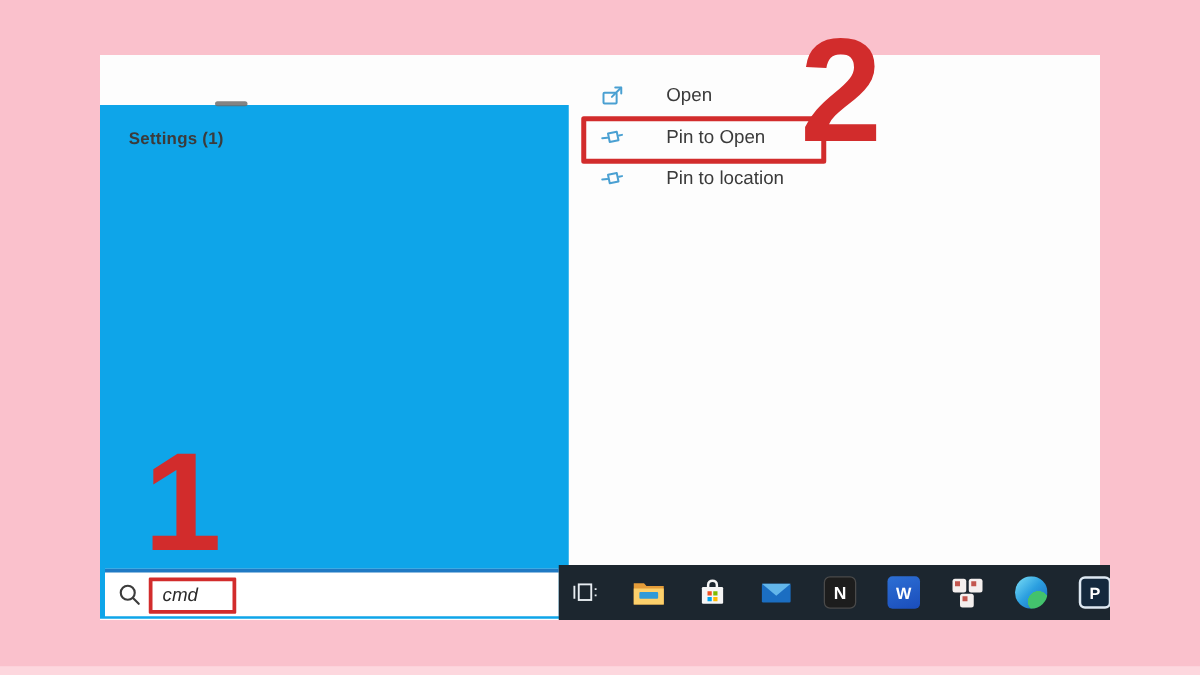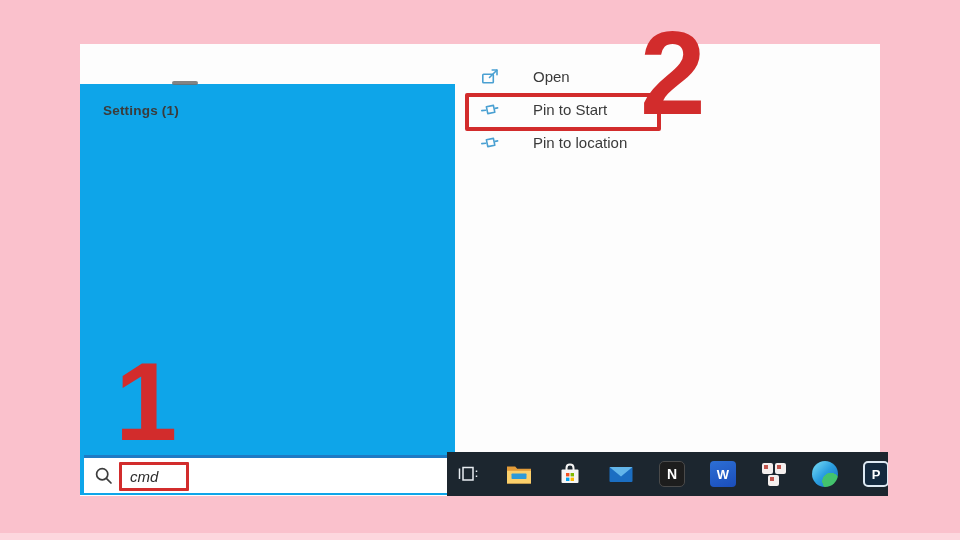--- a/index.html
+++ b/index.html
@@ -74,21 +74,21 @@
 
 
     <div class="menu-item">
       <span class="mi-icon">
         <svg class="mi-svg" width="20" height="20" viewBox="0 0 20 20">
           <path d="M1.8 10.6 L5.8 10.2"></path>
           <path d="M6.4 6.8 L13.4 5.4 L14.8 12.2 L7.8 13.6 Z"></path>
           <path d="M15.2 8.4 L17.6 7.9"></path>
         </svg>
       </span>
-      <span class="mi-label">Pin to Start</span>
+      <span class="mi-label">Pin to Open</span>
     </div>
 
     <div class="menu-item">
       <span class="mi-icon">
         <svg class="mi-svg" width="20" height="20" viewBox="0 0 20 20">
           <path d="M1.8 10.6 L5.8 10.2"></path>
           <path d="M6.4 6.8 L13.4 5.4 L14.8 12.2 L7.8 13.6 Z"></path>
           <path d="M15.2 8.4 L17.6 7.9"></path>
         </svg>
       </span>

